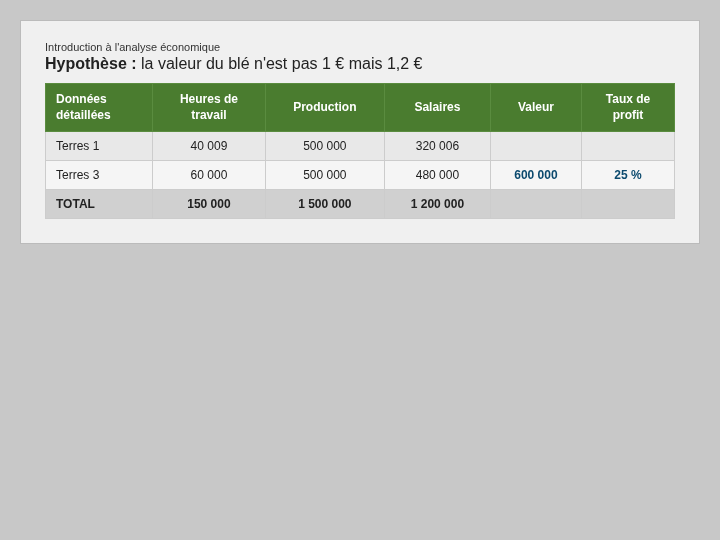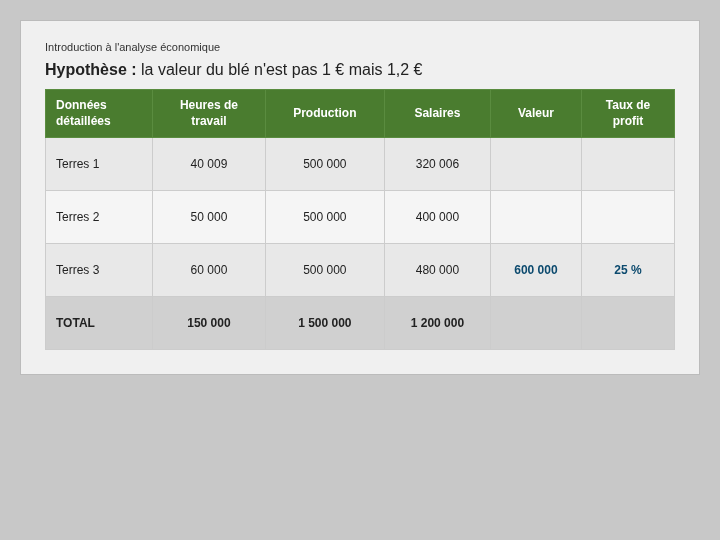--- a/index.html
+++ b/index.html
@@ -15,21 +15,21 @@
     }
     .slide {
       background: #f0f0f0;
       width: 680px;
       padding: 20px 24px 24px 24px;
       border: 1px solid #bbb;
     }
     .subtitle {
       font-size: 11px;
       color: #333;
-      margin-bottom: 8px;
+      margin-bottom: 2px;
     }
     .title {
       font-size: 22px;
       font-weight: bold;
       color: #2d5a1b;
       margin-bottom: 18px;
       line-height: 1.2;
     }
     .hypothesis {
       font-size: 16px;
@@ -64,21 +64,21 @@
       background: #e8e8e8;
     }
     tbody tr:nth-child(even) {
       background: #f5f5f5;
     }
     tbody tr.total-row {
       background: #d0d0d0;
       font-weight: bold;
     }
     tbody td {
-      padding: 19px 10px;
+      padding: 7px 10px;
       border: 1px solid #ccc;
       text-align: center;
       color: #222;
     }
     tbody td:first-child {
       text-align: left;
       font-weight: normal;
     }
     tbody tr.total-row td {
       font-weight: bold;
@@ -110,28 +110,20 @@
     <tbody id="table-body">
     <tr>
           <td>Terres 1</td>
           <td>40 009</td>
           <td>500 000</td>
           <td>320 006</td>
           <td></td>
           <td></td>
         </tr>
         <tr>
-          <td>Terres 2</td>
-          <td>50 000</td>
-          <td>500 000</td>
-          <td>400 000</td>
-          <td></td>
-          <td></td>
-        </tr>
-        <tr>
           <td>Terres 3</td>
           <td>60 000</td>
           <td>500 000</td>
           <td>480 000</td>
           <td class="green-text">600 000</td>
           <td class="green-text">25 %</td>
         </tr>
         <tr class="total-row">
           <td>TOTAL</td>
           <td>150 000</td>

